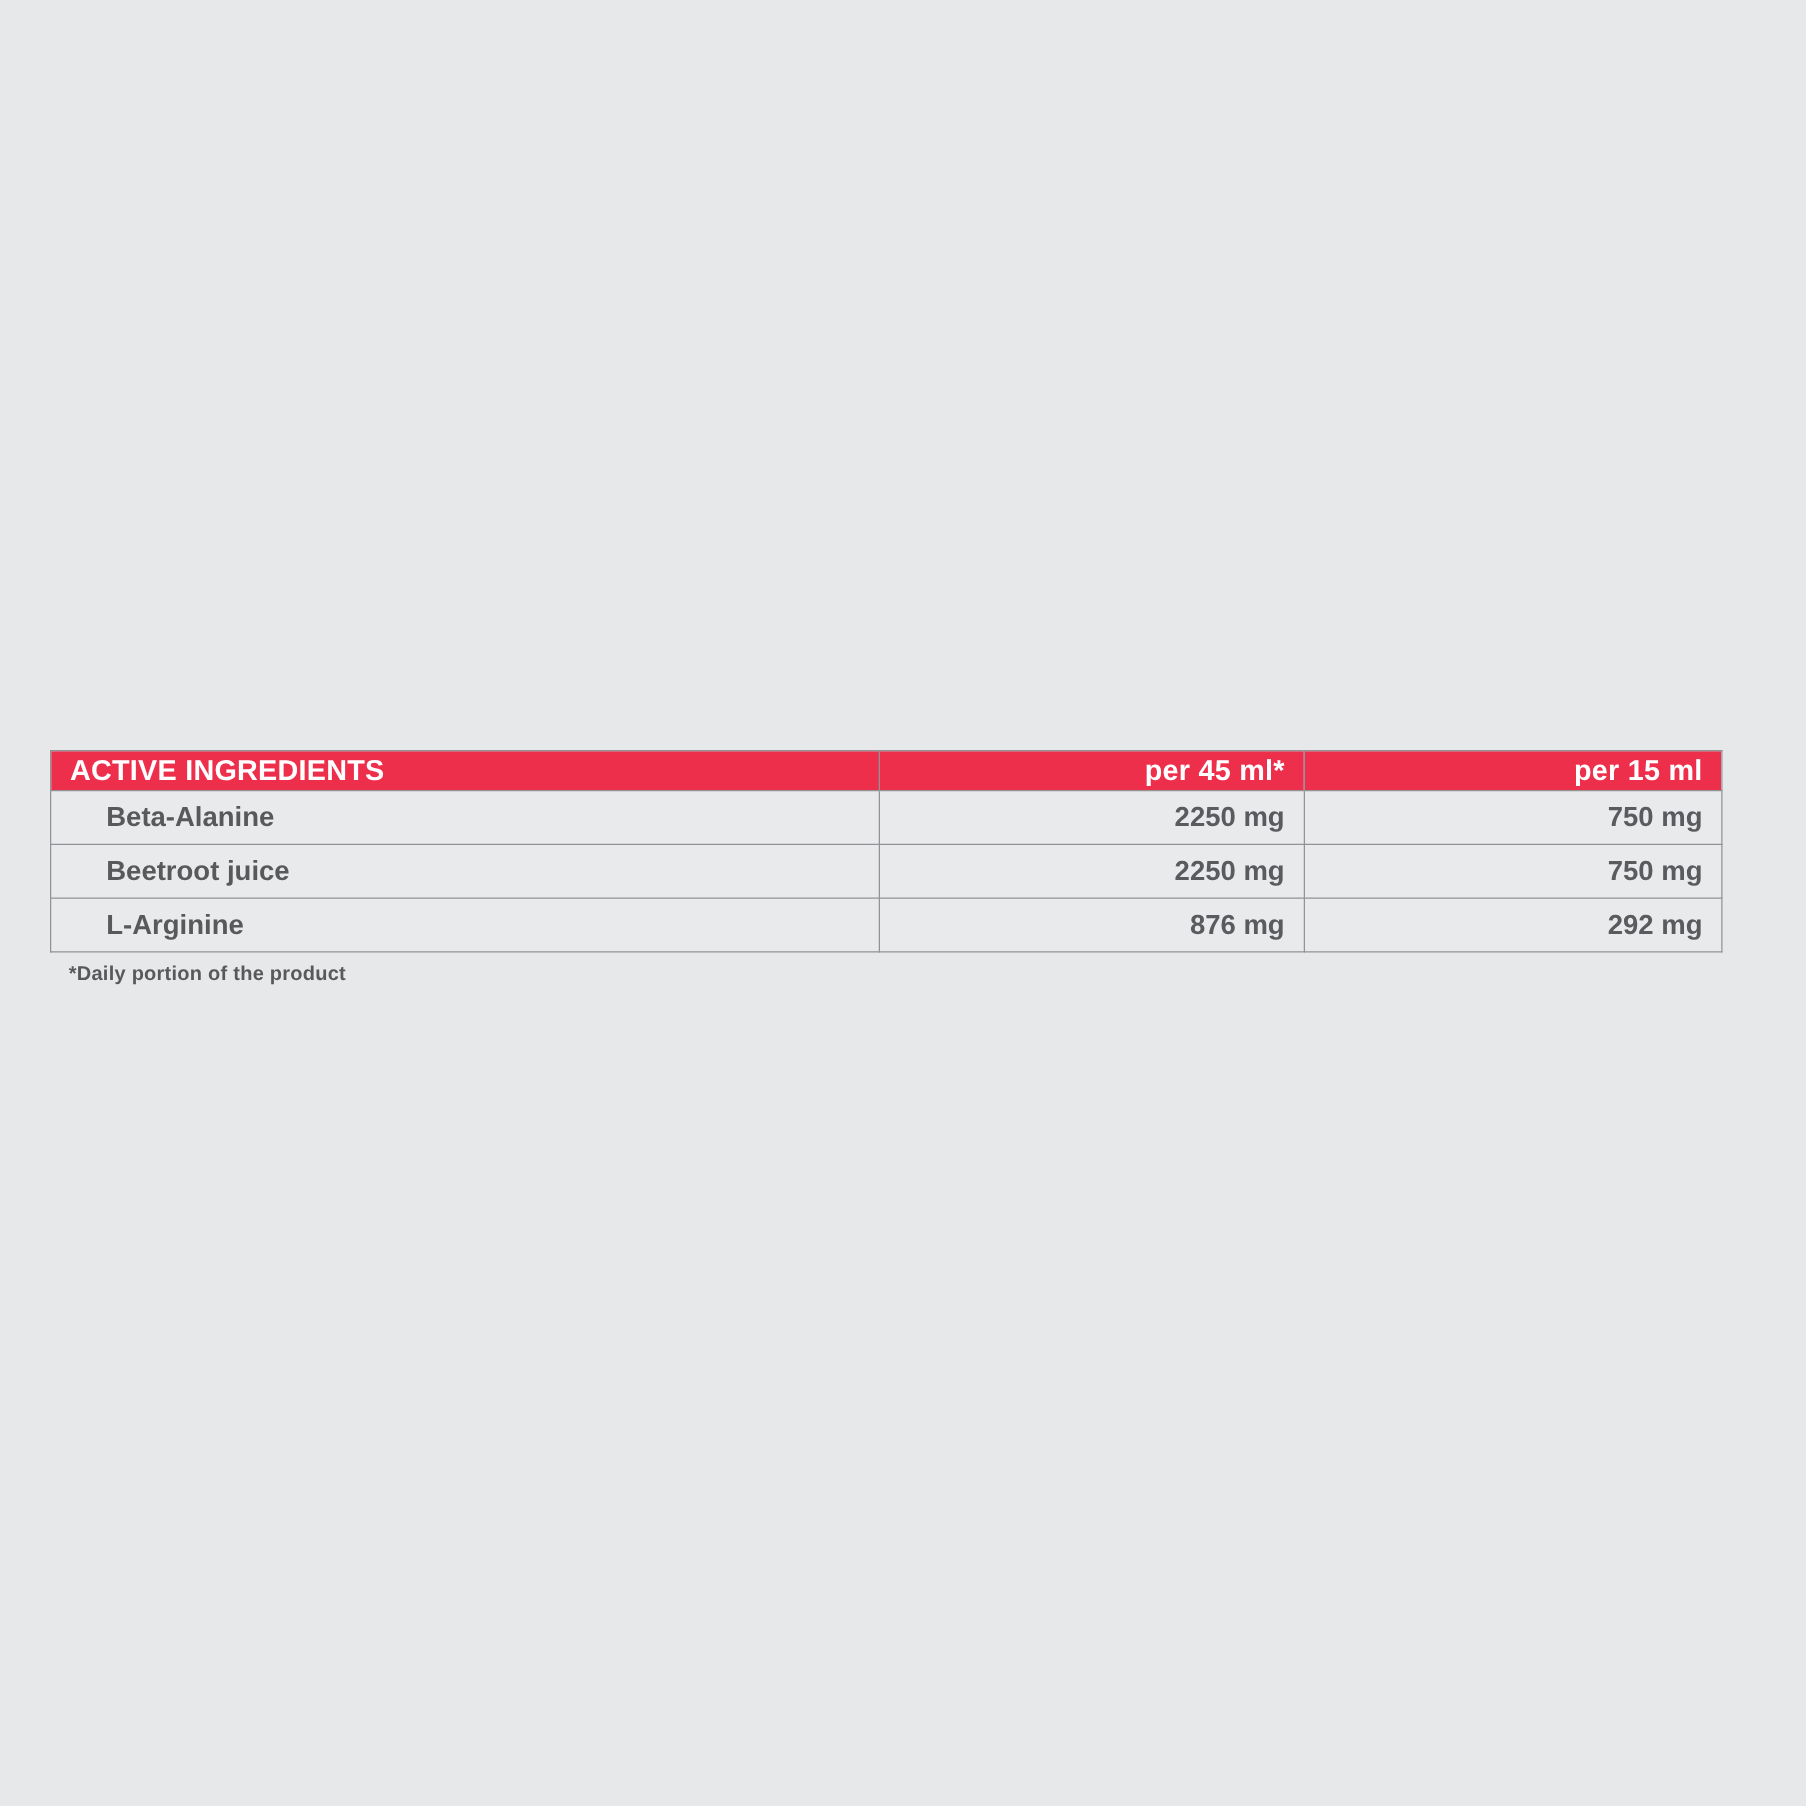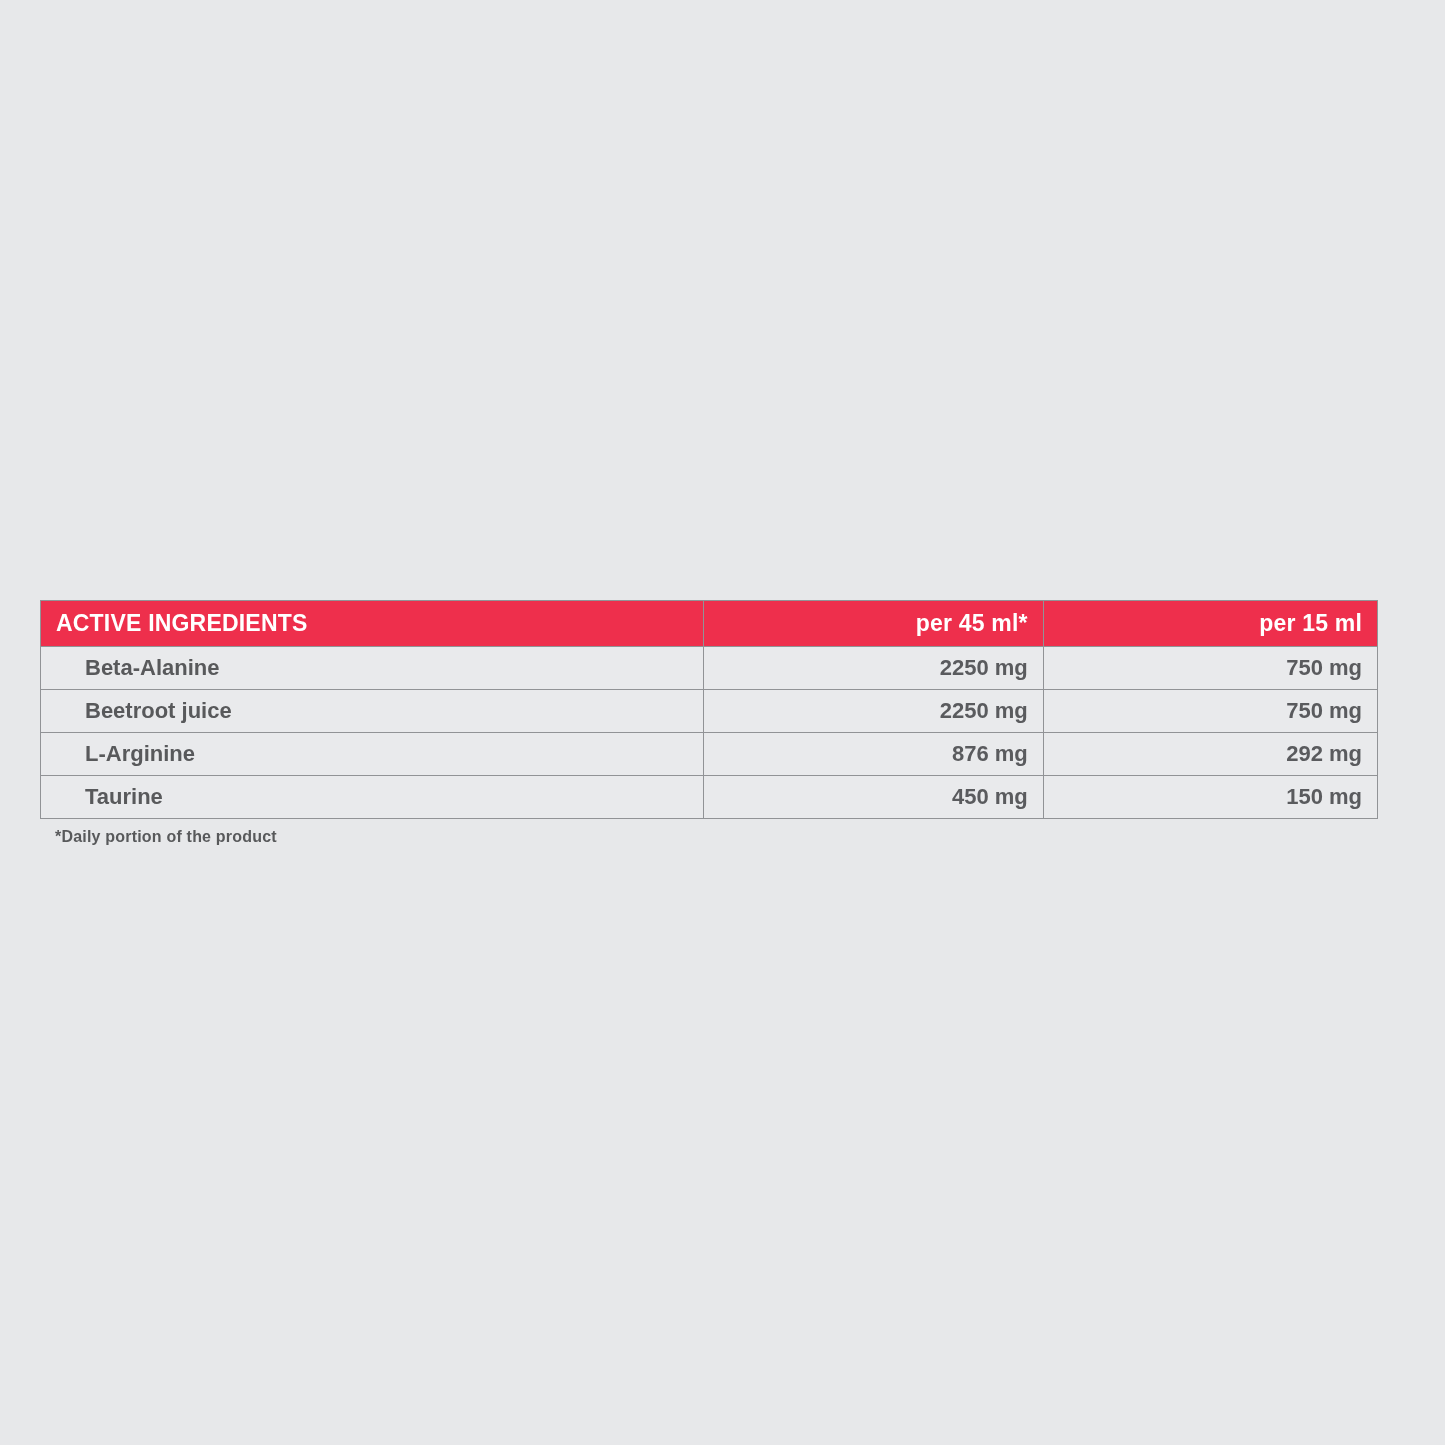--- a/index.html
+++ b/index.html
@@ -38,21 +38,21 @@
     padding:0 15px;
     vertical-align:middle;
     white-space:nowrap;
     overflow:hidden;
   }
   table.ingredients thead th{
     background:var(--accent);
     color:#ffffff;
     font-weight:bold;
     font-size:23px;
-    height:46px;
+    height:32px;
     letter-spacing:0.2px;
   }
   table.ingredients thead th.first{text-align:left;}
   table.ingredients thead th.num{text-align:right;}
   table.ingredients tbody td{
     background:var(--cell-bg);
     height:43px;
     font-size:22px;
   }
   table.ingredients tbody td.name{
@@ -99,21 +99,16 @@
       <tr>
         <td class="name">Beetroot juice</td>
         <td class="val">2250 mg</td>
         <td class="val">750 mg</td>
       </tr>
       <tr>
         <td class="name">L-Arginine</td>
         <td class="val">876 mg</td>
         <td class="val">292 mg</td>
       </tr>
-      <tr>
-        <td class="name">Taurine</td>
-        <td class="val">450 mg</td>
-        <td class="val">150 mg</td>
-      </tr>
     </tbody>
   </table>
   <div class="footnote">*Daily portion of the product</div>
 </div>
 
 </body></html>

